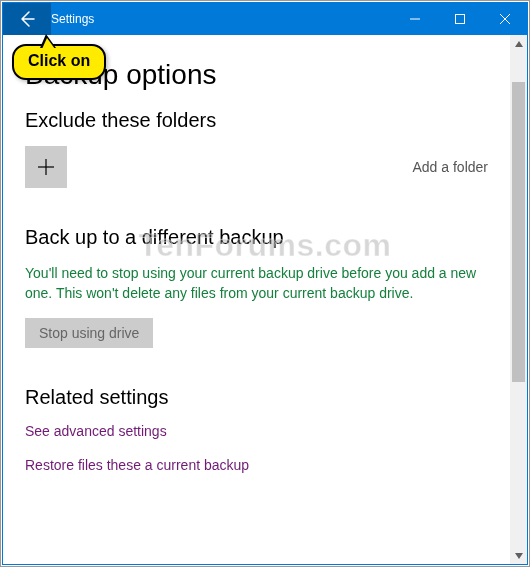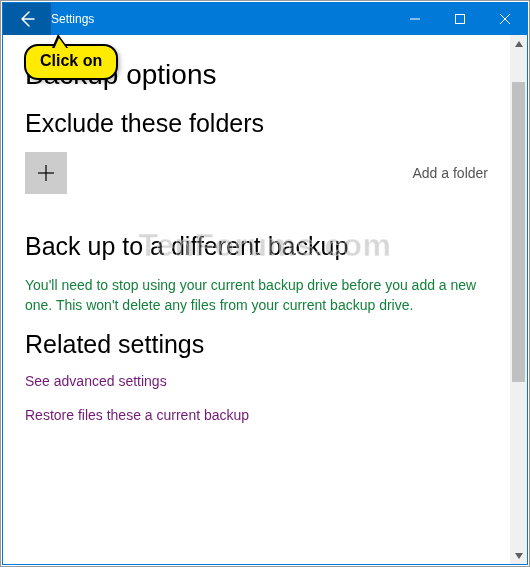--- a/index.html
+++ b/index.html
@@ -92,21 +92,21 @@
     background: #c0c0c0;
   }
   h1.page-title {
     font-weight: 300;
     font-size: 28px;
     margin: 8px 0 18px 0;
     color: #000;
   }
   h2.section {
     font-weight: 400;
-    font-size: 25px;
+    font-size: 20px;
     margin: 10px 0 14px 0;
     color: #000;
   }
   .add-folder-row {
     display: flex;
     align-items: center;
     margin-bottom: 38px;
     justify-content: space-between;
   }
   .plus-tile {
@@ -141,21 +141,21 @@
   .link {
     color: #701a75;
     font-size: 14px;
     display: block;
     margin: 6px 0 18px 0;
     cursor: pointer;
   }
   .callout {
     position: absolute;
     top: 44px;
-    left: 24px;
+    left: 12px;
     background: #ffeb00;
     border: 2px solid #000;
     border-radius: 14px;
     padding: 6px 14px 8px 14px;
     font-weight: bold;
     font-size: 16px;
     color: #000;
     z-index: 20;
     box-shadow: 2px 2px 4px rgba(0,0,0,0.25);
   }
@@ -242,20 +242,21 @@
             <line x1="2" y1="10" x2="18" y2="10" stroke="#000" stroke-width="1.2"></line>
           </svg>
         </div>
         <span class="add-folder-label">Add a folder</span>
       </div>
 
       <h2 class="section">Back up to a different backup</h2>
 
       <p class="body-text">You'll need to stop using your current backup drive before you add a new one. This won't delete any files from your current backup drive.</p>
 
+      <button class="gray-button">Stop using drive</button>
 
       <h2 class="section">Related settings</h2>
 
       <a class="link">See advanced settings</a>
 
       <a class="link">Restore files these a current backup</a>
 
     </div>
 
     <div class="scrollbar">

